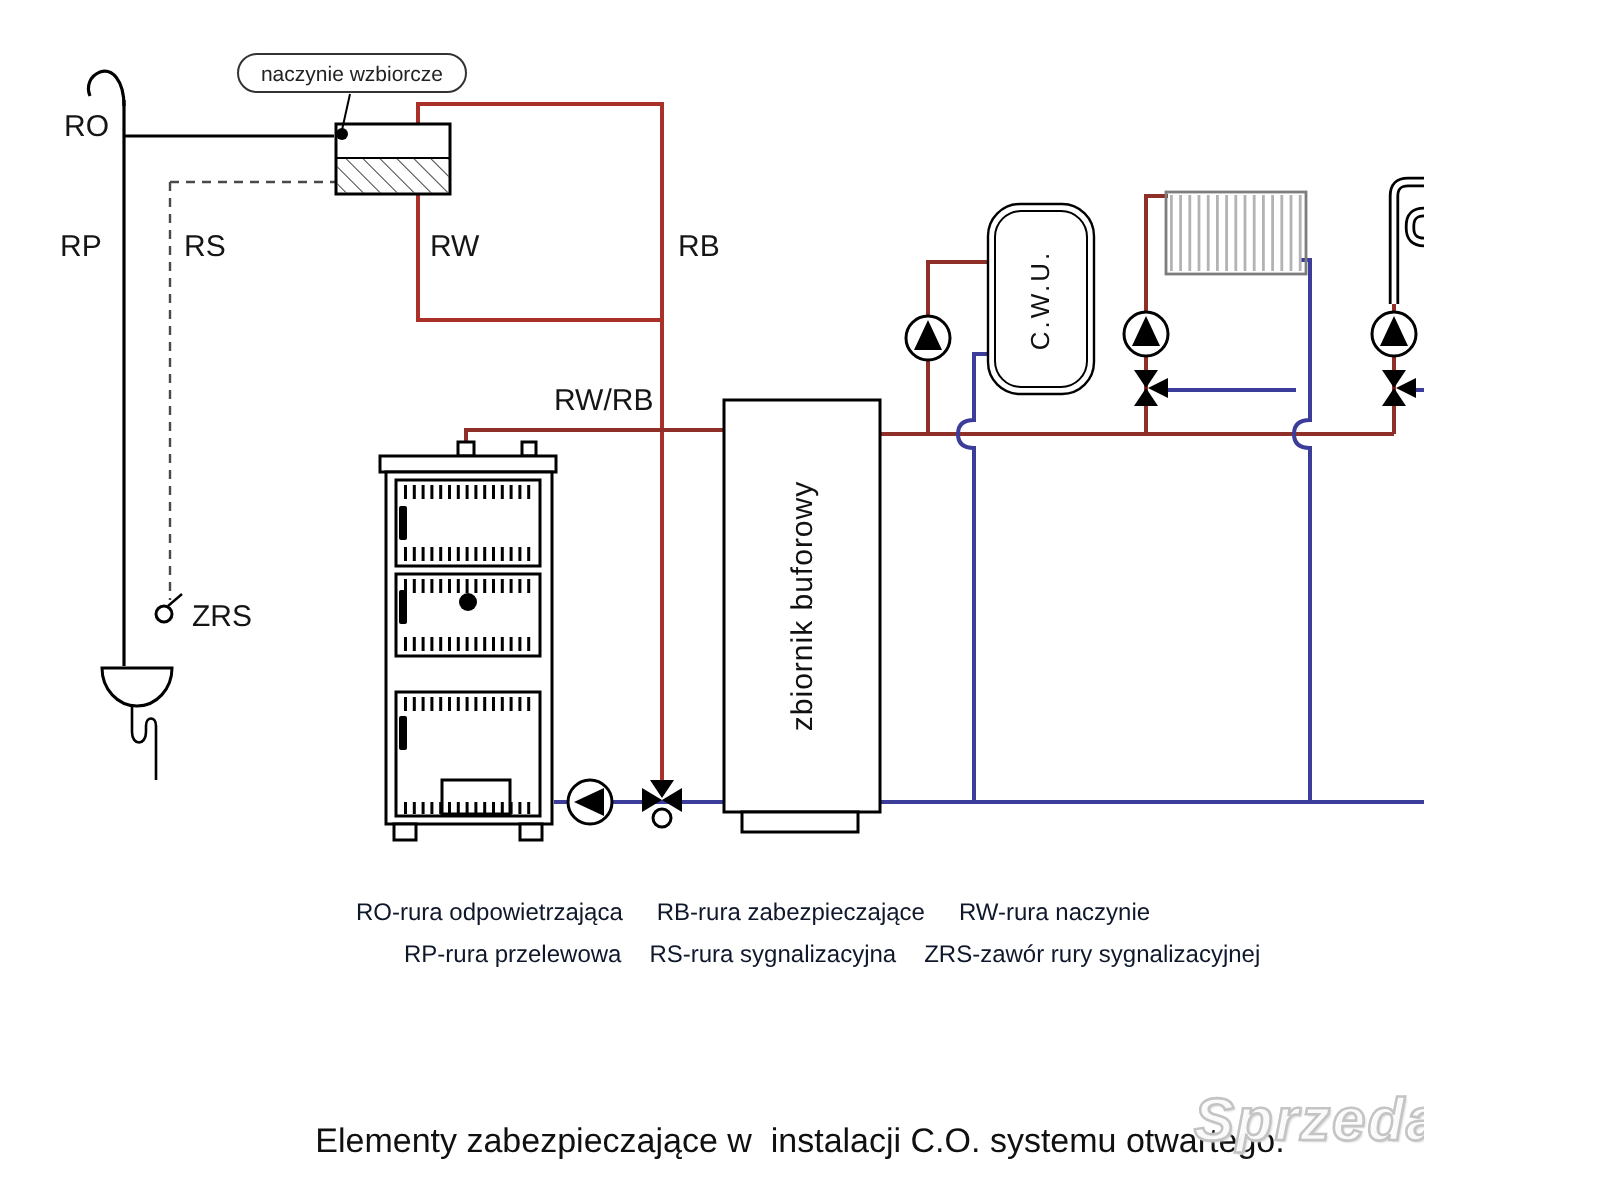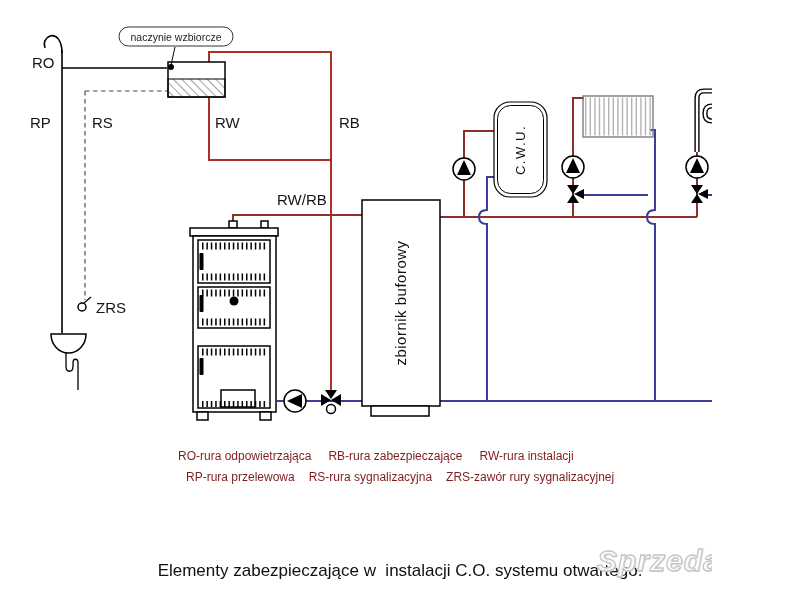--- a/index.html
+++ b/index.html
@@ -12,23 +12,23 @@
   .pipe-red-dark{stroke:var(--supply_dark);stroke-width:2;fill:none;}
   .pipe-blue{stroke:var(--return_pipe);stroke-width:2;fill:none;}
   .blk{stroke:#000;fill:none;}
   .sym{fill:#fff;stroke:#000;stroke-width:1.5;}
   .tri{fill:#000;stroke:none;}
   .lbl{font:15px "Liberation Sans",sans-serif;fill:#151515;}
   .lbl-s{font:10.5px "Liberation Sans",sans-serif;fill:#222;}
   .lbl-rot{font:15px "Liberation Sans",sans-serif;fill:#111;letter-spacing:.5px;}
   .lbl-cwu{font:13px "Liberation Sans",sans-serif;fill:#111;letter-spacing:1.5px;}
 
-  .legend{position:absolute;left:178px;top:449px;width:470px;font-size:12px;color:#7f1d1d;}
+  .legend{position:absolute;left:178px;top:449px;width:470px;font-size:12px;color:#0f172a;}
   .legend-row{display:flex;gap:17px;white-space:nowrap;margin-bottom:7px;}
-  .legend-row.r2{margin-left:8px;gap:14px;}
+  .legend-row.r2{margin-left:24px;gap:14px;}
 
   .caption{position:absolute;left:0;top:561px;width:800px;text-align:center;
            font-family:Liberation Sans, sans-serif;font-size:17px;color:#101010;white-space:pre;}
 
   .watermark{position:absolute;left:597px;top:544px;width:200px;height:52px;pointer-events:none;}
   .wm-text{font:bold italic 30px "Liberation Sans",sans-serif;color:rgba(255,255,255,.85);
            -webkit-text-stroke:1.3px #c4c4c4;text-shadow:1px 1px 1px #d9d9d9;letter-spacing:1px;}
   .wm-badge{position:absolute;right:6px;top:-10px;width:27px;height:27px;border-radius:50%;
             background:var(--badge);color:#fff;font:bold 11px "Liberation Sans",sans-serif;
             display:flex;align-items:center;justify-content:center;transform:rotate(-8deg);}
@@ -188,21 +188,21 @@
   <text class="lbl" x="215" y="128">RW</text>
   <text class="lbl" x="339" y="128">RB</text>
   <text class="lbl" x="277" y="205">RW/RB</text>
   <text class="lbl" x="96" y="313">ZRS</text>
 </svg>
 
   <div class="legend">
     <div class="legend-row">
       <span>RO-rura odpowietrzająca</span>
       <span>RB-rura zabezpieczające</span>
-      <span>RW-rura instalacji</span>
+      <span>RW-rura naczynie</span>
     </div>
     <div class="legend-row r2">
       <span>RP-rura przelewowa</span>
       <span>RS-rura sygnalizacyjna</span>
       <span>ZRS-zawór rury sygnalizacyjnej</span>
     </div>
   </div>
 
   <div class="caption">Elementy zabezpieczające w  instalacji C.O. systemu otwartego.</div>
 

